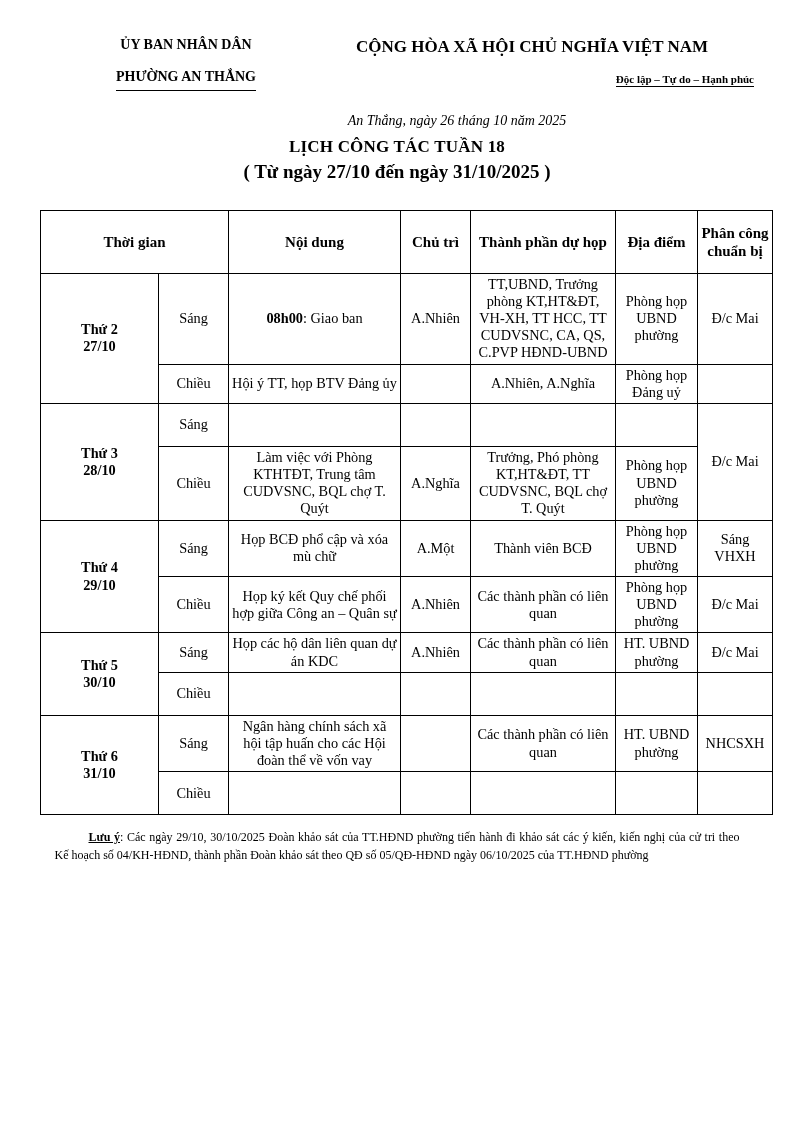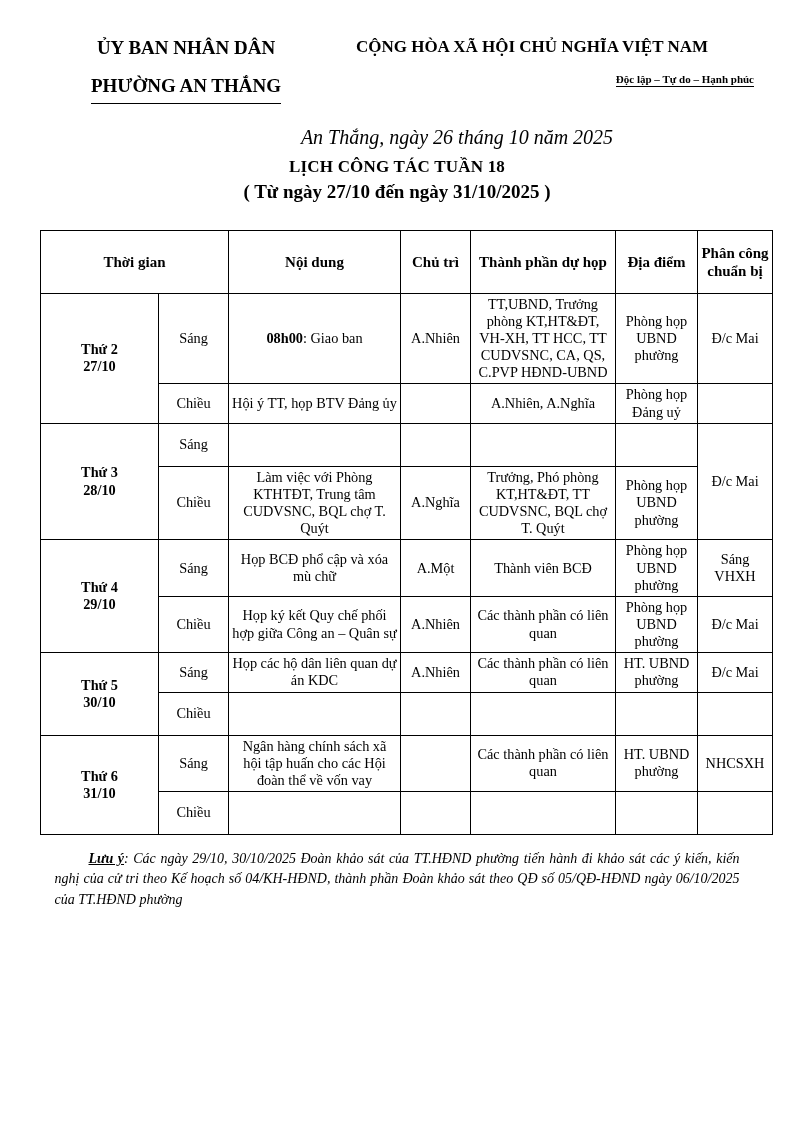--- a/index.html
+++ b/index.html
@@ -27,21 +27,21 @@
     display: flex;
     flex-direction: row;
     align-items: flex-start;
     justify-content: flex-start;
     margin-top: 8px;
   }
   .header-left {
     width: 248px;
     text-align: center;
     font-weight: bold;
-    font-size: 19px;
+    font-size: 14px;
     line-height: 1.28;
     margin-left: 22px;
   }
   .header-left .underlined {
     display: inline-block;
     border-bottom: 1.4px solid #000;
     padding-bottom: 4px;
     margin-top: 14px;
   }
   .header-right {
@@ -60,21 +60,21 @@
   }
   .header-right .line2 .underlined {
     display: inline-block;
     border-bottom: 1.4px solid #000;
   }
 
   
   .date-line {
     text-align: center;
     font-style: italic;
-    font-size: 20px;
+    font-size: 14px;
     margin-top: 22px;
     padding-left: 120px;
   }
   .title {
     text-align: center;
     font-weight: bold;
     font-size: 17px;
     margin-top: 8px;
     letter-spacing: 0.2px;
   }
@@ -136,22 +136,21 @@
 
   
   tr.group-start > td {
     border-top: 1px solid #84cc16;
   }
 
   
   .note {
     width: 685px;
     margin: 14px auto 0 auto;
-    font-style: italic;
-    font-size: 14px;
+    font-size: 12px;
     line-height: 1.45;
     text-align: justify;
     text-indent: 34px;
   }
   .note b {
     font-weight: bold;
     text-decoration: underline;
   }
 </style>
 </head>

